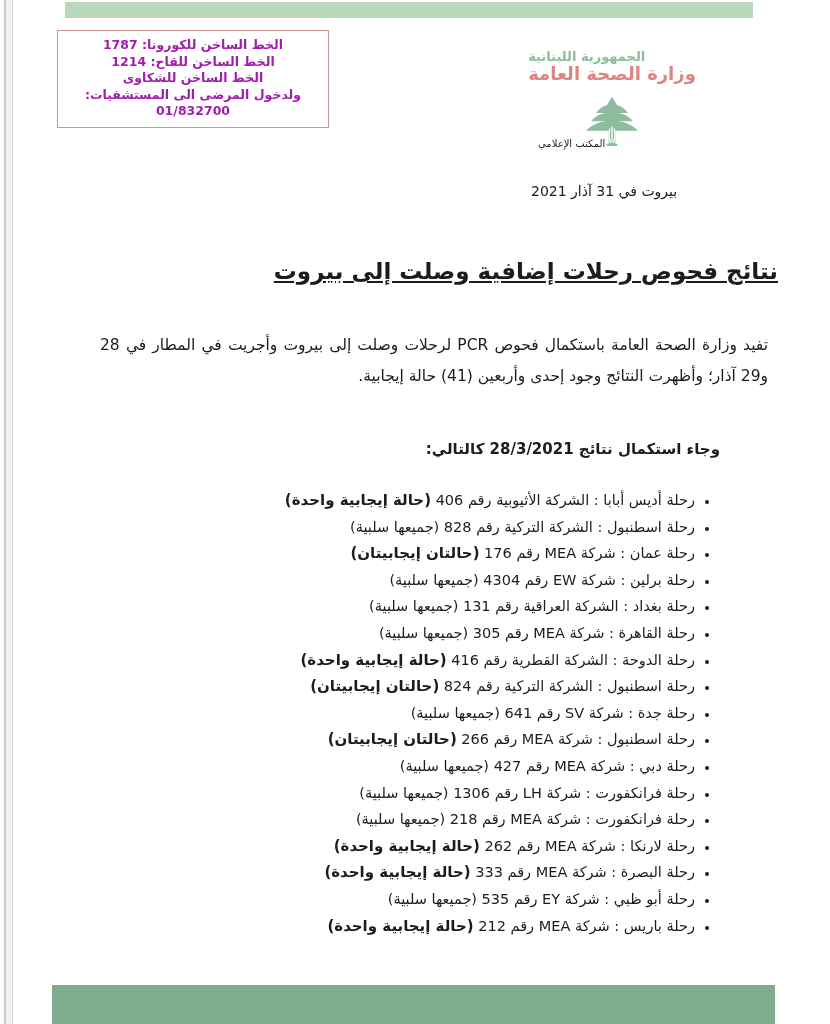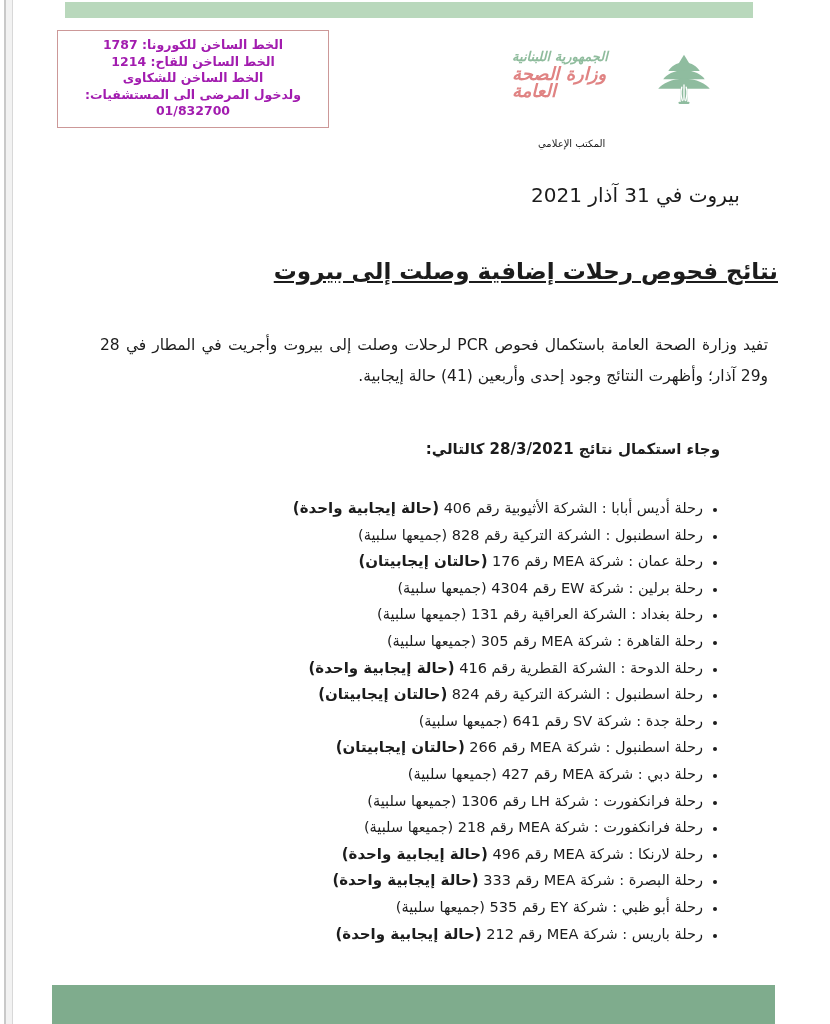--- a/index.html
+++ b/index.html
@@ -24,55 +24,54 @@
   }
   .hotline-box{
     position:absolute;left:57px;top:30px;width:254px;
     border:1px solid #cc9898;
     padding:6px 8px 7px 8px;
     direction:rtl;text-align:center;
     color:#a21caf;font-size:12.5px;line-height:16.5px;font-weight:bold;
   }
   .logo{
     position:absolute;left:512px;top:48px;width:200px;
-    display:flex;flex-direction:row;align-items:flex-start;gap:8px;
+    display:flex;flex-direction:column;align-items:center;gap:8px;
     direction:ltr;
-    font-style:italic;
   }
   .logo-text{flex:1;text-align:left;direction:rtl;}
   .logo-line1{color:#8fbc9d;font-size:13px;font-weight:bold;line-height:17px;}
   .logo-line2{color:#e08383;font-size:18px;font-weight:bold;line-height:17px;}
   .cedar{width:56px;height:62px;flex:0 0 auto;}
   .media-office{
     position:absolute;left:538px;top:138px;
     direction:rtl;font-weight:normal;font-size:10px;
   }
   .date-line{
     position:absolute;left:531px;top:183px;
-    direction:rtl;font-size:20px;
+    direction:rtl;font-size:14px;
   }
   .doc-title{
     position:absolute;left:52px;top:258px;width:726px;
     text-align:right;direction:rtl;
     font-weight:bold;font-size:23px;text-decoration:underline;
   }
   .body-paragraph{
     position:absolute;left:100px;top:330px;width:668px;
     direction:rtl;text-align:justify;
     font-size:15.5px;line-height:31px;
   }
   .results-intro{
     position:absolute;left:110px;top:440px;width:610px;
     direction:rtl;
     font-weight:bold;font-size:15px;
   }
   .flights-list{
     position:absolute;left:52px;top:487px;width:643px;
     direction:rtl;text-align:right;
-    margin:8px;padding:0 18px 0 0;
+    margin:0;padding:0 18px 0 0;
     font-size:14.5px;line-height:26.6px;
     list-style:disc outside;
   }
   .flights-list li{padding:0;margin:0;}
   .flights-list li::marker{font-size:12px;}
   .pos{font-weight:bold;font-size:15px;}
 </style>
 </head>
 <body>
 
@@ -124,19 +123,19 @@
     <li><span>رحلة برلين : شركة EW رقم 4304 </span><span>(جميعها سلبية)</span></li>
     <li><span>رحلة بغداد : الشركة العراقية رقم 131 </span><span>(جميعها سلبية)</span></li>
     <li><span>رحلة القاهرة : شركة MEA رقم 305 </span><span>(جميعها سلبية)</span></li>
     <li><span>رحلة الدوحة : الشركة القطرية رقم 416 </span><span class="pos">(حالة إيجابية واحدة)</span></li>
     <li><span>رحلة اسطنبول : الشركة التركية رقم 824 </span><span class="pos">(حالتان إيجابيتان)</span></li>
     <li><span>رحلة جدة : شركة SV رقم 641 </span><span>(جميعها سلبية)</span></li>
     <li><span>رحلة اسطنبول : شركة MEA رقم 266 </span><span class="pos">(حالتان إيجابيتان)</span></li>
     <li><span>رحلة دبي : شركة MEA رقم 427 </span><span>(جميعها سلبية)</span></li>
     <li><span>رحلة فرانكفورت : شركة LH رقم 1306 </span><span>(جميعها سلبية)</span></li>
     <li><span>رحلة فرانكفورت : شركة MEA رقم 218 </span><span>(جميعها سلبية)</span></li>
-    <li><span>رحلة لارنكا : شركة MEA رقم 496 </span><span class="pos">(حالة إيجابية واحدة)</span></li>
+    <li><span>رحلة لارنكا : شركة MEA رقم 262 </span><span class="pos">(حالة إيجابية واحدة)</span></li>
     <li><span>رحلة البصرة : شركة MEA رقم 333 </span><span class="pos">(حالة إيجابية واحدة)</span></li>
     <li><span>رحلة أبو ظبي : شركة EY رقم 535 </span><span>(جميعها سلبية)</span></li>
     <li><span>رحلة باريس : شركة MEA رقم 212 </span><span class="pos">(حالة إيجابية واحدة)</span></li>
   </ul>
 
 <div class="bottom-bar"></div>
 
 </body></html>

